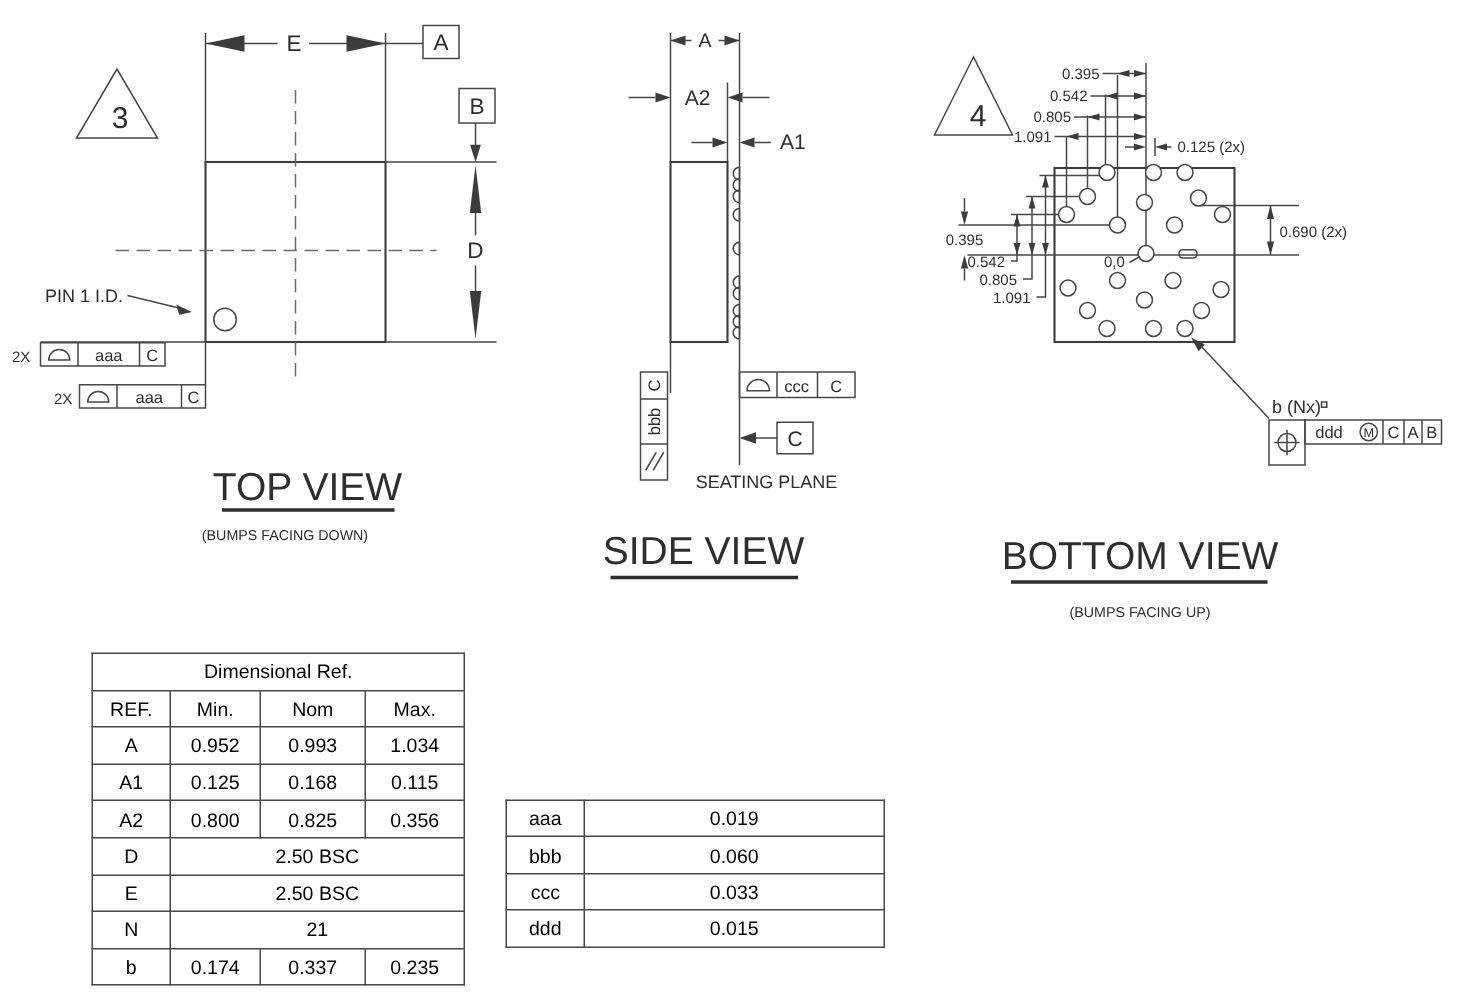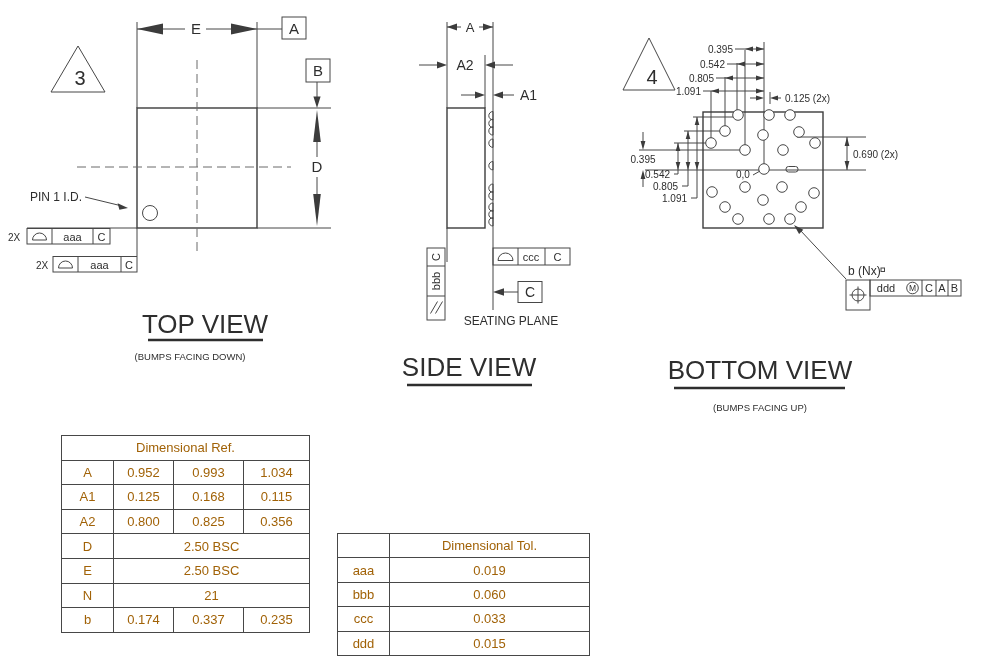--- a/index.html
+++ b/index.html
@@ -4,21 +4,21 @@
 <style>
   html,body{margin:0;padding:0;background:#ffffff;}
   #page{position:relative;width:981px;height:670px;background:#ffffff;overflow:hidden;
         font-family:"Liberation Sans",sans-serif;color:#2e2e2e;}
   svg{position:absolute;left:0;top:0;}
   svg text{fill:#2e2e2e;font-family:"Liberation Sans",sans-serif;}
   .ln{stroke:#474747;stroke-width:1;fill:none;}
   .thk{stroke:#3c3c3c;stroke-width:1.4;fill:none;}
   .dash{stroke:#6a6a6a;stroke-width:1;fill:none;stroke-dasharray:9,5;}
   .ar{fill:#3c3c3c;stroke:none;}
-  table{border-collapse:collapse;table-layout:fixed;font-size:13px;color:#a16207;border-radius:29px;}
+  table{border-collapse:collapse;table-layout:fixed;font-size:13px;color:#000000;border-radius:29px;}
   td{border:1px solid #474747;text-align:center;vertical-align:middle;padding:0;height:23.6px;overflow:hidden;white-space:nowrap;}
   .tbl{position:absolute;}
   .t2 td{height:23.4px;}
 </style>
 </head>
 <body>
 
 <div id="page">
 
 <svg width="981" height="430" viewBox="0 0 981 430">
@@ -272,20 +272,26 @@
           <col style="width:52px">
           <col style="width:60px">
           <col style="width:70px">
           <col style="width:66px">
         </colgroup>
       <tbody>
           <tr>
             <td colspan="4">Dimensional Ref.</td>
           </tr>
       <tr>
+        <td>REF.</td>
+        <td>Min.</td>
+        <td>Nom</td>
+        <td>Max.</td>
+      </tr>
+      <tr>
         <td>A</td>
         <td>0.952</td>
         <td>0.993</td>
         <td>1.034</td>
       </tr>
       <tr>
         <td>A1</td>
         <td>0.125</td>
         <td>0.168</td>
         <td>0.115</td>
@@ -318,24 +324,20 @@
       </table>
   </div>
 
   <div class="tbl" style="left:337px;top:533px;">
     <table class="t2" style="width:252px;">
       <colgroup>
           <col style="width:52px">
           <col style="width:200px">
         </colgroup>
       <tbody>
-          <tr>
-        <td></td>
-        <td>Dimensional Tol.</td>
-      </tr>
       <tr>
         <td>aaa</td>
         <td>0.019</td>
       </tr>
       <tr>
         <td>bbb</td>
         <td>0.060</td>
       </tr>
       <tr>
         <td>ccc</td>

